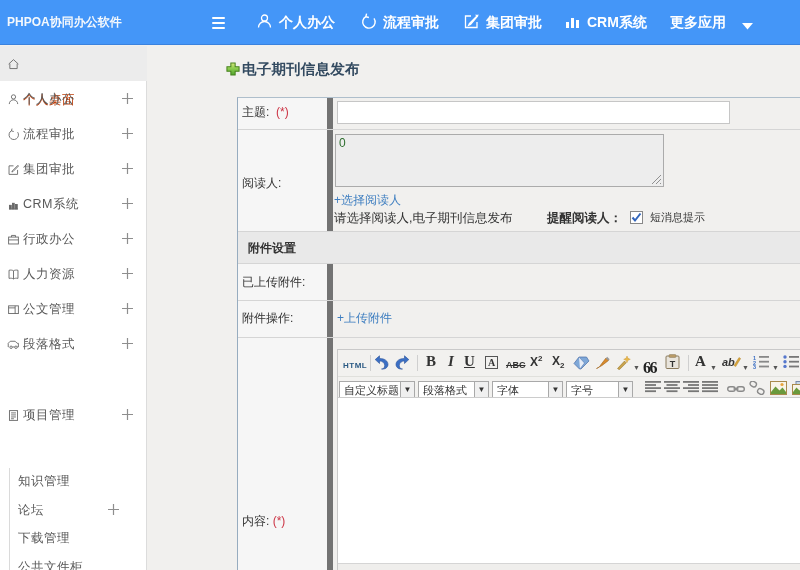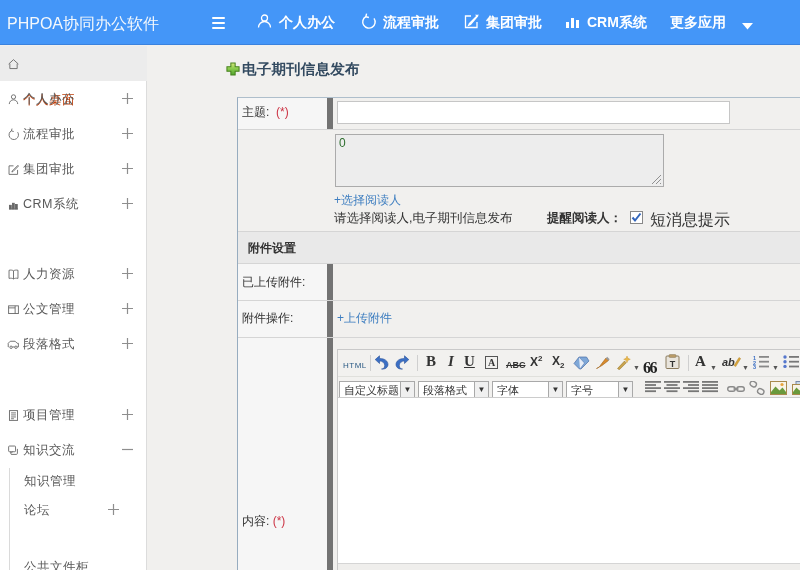--- a/index.html
+++ b/index.html
@@ -1,38 +1,38 @@
 <!DOCTYPE html>
 <html><head>
 <meta charset="utf-8">
 <style>
 * { margin:0; padding:0; box-sizing:border-box; }
 html,body { width:800px; height:570px; overflow:hidden; background:#F1F0EE;
   font-family:"Liberation Sans",sans-serif; }
 
 #hdr { position:absolute; left:0; top:0; width:800px; height:45px;
   background:#4496F8; border-bottom:1px solid #3A82DE; color:#fff; }
-#brand { position:absolute; left:7px; top:14px; font-size:16px; font-weight:normal;
+#brand { position:absolute; left:7px; top:14px; font-size:12px; font-weight:bold;
   color:#F4F8FC; }
 #burger { position:absolute; left:212px; top:17px; width:13px; }
 #burger div { height:2px; background:#fff; margin-bottom:3px; border-radius:1px; }
 .navitem { position:absolute; top:0; height:45px; line-height:45px; color:#fff;
   font-size:14px; font-weight:bold; white-space:nowrap; }
 .navitem svg { vertical-align:-3px; margin-right:6px; }
 
 #side { position:absolute; left:0; top:46px; width:147px; height:524px;
   background:#fff; border-right:1px solid #DCDCDC; }
 .sitem { position:absolute; left:0; width:147px; height:35px; }
 .sitem .ic { position:absolute; left:7px; top:50%; margin-top:-6px; }
 .sitem .tx { position:absolute; left:23px; top:50%; margin-top:-8px;
   font-size:12.5px; color:#595959; letter-spacing:0.5px; }
 .sitem .pm { position:absolute; top:50%; margin-top:-6px; line-height:0; }
 .sitem.active { background:#ECECEC; }
 .sitem.active .tx { color:#c2410c;margin-top:28px; }
-.ssub .tx { left:24px; letter-spacing:0.5px; }
+.ssub .tx { left:18px; letter-spacing:0.5px; }
 
 #title { position:absolute; left:226px; top:60px; height:15px; }
 #titletx { position:absolute; left:16px; top:0px; font-size:14.5px; font-weight:bold;
   color:#334A60; letter-spacing:0.2px; white-space:nowrap; }
 
 #tbl { position:absolute; left:237px; top:97px; width:700px;
   border-left:1.5px solid #97ACBF; border-top:1px solid #AEBECB; font-size:12px; color:#333; }
 .trow { position:relative; border-bottom:1px solid #D5D5D5; width:100%; }
 .lbl { position:absolute; left:0; top:0; bottom:0; width:95px; background:#F6F6F6;
   border-right:6px solid #737373; }
@@ -147,20 +147,30 @@
         <path d="M2.5 13.5h11" fill="none"></path>
         <rect x="3" y="9" width="2.2" height="4.5"></rect>
         <rect x="6.7" y="6.5" width="2.2" height="7"></rect>
         <rect x="10.4" y="8" width="2.2" height="5.5"></rect>
       </svg>
     <span class="tx">CRM系统</span>
       <span class="pm" style="right:14px;"><svg width="11" height="11" viewBox="0 0 11 11" stroke="#8E8E8E" stroke-width="1.2" fill="none">
           <path d="M5.5 0v11M0 5.5h11"></path>
         </svg></span>
     </div>
+    <div class="sitem" style="top:175.5px;height:35.1px;">
+    <svg class="ic" width="13" height="13" viewBox="0 0 16 16" stroke="#666" stroke-width="1.1" fill="#666">
+        <rect x="2" y="5" width="12" height="8.5" fill="none"></rect>
+        <path d="M5.5 5V3h5v2M2 8.5h12" fill="none"></path>
+      </svg>
+    <span class="tx">行政办公</span>
+      <span class="pm" style="right:14px;"><svg width="11" height="11" viewBox="0 0 11 11" stroke="#8E8E8E" stroke-width="1.2" fill="none">
+          <path d="M5.5 0v11M0 5.5h11"></path>
+        </svg></span>
+    </div>
     <div class="sitem" style="top:210.6px;height:35.1px;">
     <svg class="ic" width="13" height="13" viewBox="0 0 16 16" stroke="#666" stroke-width="1.1" fill="#666">
         <path d="M8 3.5C6.8 2.6 4.5 2.3 2.5 2.8v10c2-.5 4.3-.2 5.5.7 1.2-.9 3.5-1.2 5.5-.7v-10c-2-.5-4.3-.2-5.5.7z" fill="none"></path>
         <path d="M8 3.5v10" fill="none"></path>
       </svg>
     <span class="tx">人力资源</span>
       <span class="pm" style="right:14px;"><svg width="11" height="11" viewBox="0 0 11 11" stroke="#8E8E8E" stroke-width="1.2" fill="none">
           <path d="M5.5 0v11M0 5.5h11"></path>
         </svg></span>
     </div>
@@ -189,39 +199,31 @@
     <div class="sitem" style="top:351.0px;height:35.1px;">
     <svg class="ic" width="13" height="13" viewBox="0 0 16 16" stroke="#666" stroke-width="1.1" fill="#666">
         <rect x="3" y="2" width="10" height="12" fill="none"></rect>
         <path d="M5 4.8h6M5 7.3h6M5 9.8h6M5 12h3.5" fill="none"></path>
       </svg>
     <span class="tx">项目管理</span>
       <span class="pm" style="right:14px;"><svg width="11" height="11" viewBox="0 0 11 11" stroke="#8E8E8E" stroke-width="1.2" fill="none">
           <path d="M5.5 0v11M0 5.5h11"></path>
         </svg></span>
     </div>
-    <div class="sitem" style="top:386.1px;height:35.1px;">
-    <svg class="ic" width="13" height="13" viewBox="0 0 16 16" stroke="#666" stroke-width="1.1" fill="#666">
-        <rect x="2" y="2.5" width="8.5" height="7" rx="1" fill="none"></rect>
-        <path d="M12.8 6v5.5c0 .8-.5 1.3-1.3 1.3H5" fill="none"></path>
-        <path d="M4.5 9.5v2.3l2.6-2.3" fill="none"></path>
-      </svg>
-    <span class="tx">知识交流</span>
-      <span class="pm" style="right:14px;"><svg width="11" height="11" viewBox="0 0 11 11" stroke="#8E8E8E" stroke-width="1.2" fill="none">
-          <path d="M0 5.5h11"></path>
-        </svg></span>
-    </div>
     <div class="sitem ssub" style="top:421.2px;height:28.4px;">
     <span class="tx">知识管理</span>
     </div>
     <div class="sitem ssub" style="top:449.6px;height:28.4px;">
     <span class="tx">论坛</span>
       <span class="pm" style="right:28px;"><svg width="11" height="11" viewBox="0 0 11 11" stroke="#8E8E8E" stroke-width="1.2" fill="none">
           <path d="M5.5 0v11M0 5.5h11"></path>
         </svg></span>
+    </div>
+    <div class="sitem ssub" style="top:478.0px;height:28.4px;">
+    <span class="tx">下载管理</span>
     </div>
     <div class="sitem ssub" style="top:506.4px;height:28.4px;">
     <span class="tx">公共文件柜</span>
     </div>
     <div style="position:absolute;left:9px;top:422.2px;bottom:-100px;width:1px;background:#DADADA;"></div>
   </div>
 
 <div id="title">
   <svg width="14" height="14" viewBox="0 0 15 15" style="margin-top:2px;">
     <defs>
@@ -239,34 +241,37 @@
 <div id="tbl">
   <div class="trow" style="height:32px;">
     <div class="lbl">
         <span style="top:6px;">主题:&nbsp; <span class="red">(*)</span></span>
       </div>
     <div class="fld" style="height:31px;">
         <div id="inp-subject"></div>
       </div>
   </div>
   <div class="trow" style="height:102px;">
+    <div class="lbl">
+        <span style="top:45px;">阅读人:</span>
+      </div>
     <div class="fld" style="height:101px;">
       <div id="ta-readers">0
         <svg id="ta-handle" viewBox="0 0 11 11" stroke="#909090" stroke-width="1">
           <path d="M1 10 10 1M5 10l5-5M9 10l1-1" fill="none"></path>
           </svg>
       </div>
       <div style="position:absolute;left:0px;top:62px;font-size:12px;"><span class="lnk">+选择阅读人</span></div>
       <div style="position:absolute;left:0;top:80px;font-size:12.5px;white-space:nowrap;">请选择阅读人,电子期刊信息发布</div>
       <div style="position:absolute;left:213px;top:80px;font-size:12.5px;font-weight:bold;white-space:nowrap;">提醒阅读人：</div>
       <div style="position:absolute;left:296px;top:81px;"><svg width="13" height="13" viewBox="0 0 13 13">
           <rect x="0.5" y="0.5" width="12" height="12" fill="#fff" stroke="#888"></rect>
           <path d="M2.5 6.5 5 9.5 10.5 2.5" stroke="#3366BB" stroke-width="2" fill="none"></path>
         </svg></div>
-      <div style="position:absolute;left:316px;top:80px;font-size:16px;white-space:nowrap;">短消息提示</div>
+      <div style="position:absolute;left:316px;top:80px;font-size:11px;white-space:nowrap;">短消息提示</div>
     </div>
   </div>
   <div id="secbar">附件设置</div>
   <div class="trow" style="height:37px;">
     <div class="lbl">
         <span style="top:10px;">已上传附件:</span>
       </div>
     <div class="fld" style="height:36px;"></div>
   </div>
   <div class="trow" style="height:37px;">
@@ -277,21 +282,21 @@
       <div style="position:absolute;left:3px;top:9px;"><span class="lnk">+上传附件</span></div>
     </div>
   </div>
   <div class="trow" style="height:233px;border-bottom:none;">
     <div class="lbl">
         <span style="top:175px;">内容: <span class="red">(*)</span></span>
       </div>
     <div class="fld" style="height:233px;">
       <div id="edit">
         <div id="tb1">
-            <span style="position:absolute;left:5px;top:7px;"><span style="font-size:8px;font-weight:normal;color:#2B5A84;letter-spacing:0.5px;">HTML</span></span>
+            <span style="position:absolute;left:5px;top:7px;"><span style="font-size:8px;font-weight:bold;color:#2B5A84;letter-spacing:0.5px;">HTML</span></span>
             <span style="position:absolute;left:32px;top:5px;"><span style="display:inline-block;width:1px;height:16px;background:#CFCFCF;"></span></span>
             <span style="position:absolute;left:36px;top:5px;"><svg width="16" height="15" viewBox="0 0 16 15">
                 <path d="M5.5 0.8 1.2 4.6l4.3 3.9V6c2.9 0 5.2 2 5.2 4.5S9.3 14 7.5 14c3.5.6 6.5-1.6 6.5-4.6 0-3-2.9-6-8.5-6z" fill="#3B6FC4" stroke="#28509A" stroke-width="0.6"></path>
               </svg></span>
             <span style="position:absolute;left:56px;top:5px;"><svg width="16" height="15" viewBox="0 0 16 15">
                 <path d="M10.5 0.8 14.8 4.6l-4.3 3.9V6c-2.9 0-5.2 2-5.2 4.5S6.7 14 8.5 14C5 14.6 2 12.4 2 9.4c0-3 2.9-6 8.5-6z" fill="#3B6FC4" stroke="#28509A" stroke-width="0.6"></path>
               </svg></span>
             <span style="position:absolute;left:79px;top:5px;"><span style="display:inline-block;width:1px;height:16px;background:#CFCFCF;"></span></span>
             <span style="position:absolute;left:88px;top:3px;"><b style="font-family:'Liberation Serif',serif;font-size:15px;">B</b></span>
             <span style="position:absolute;left:110px;top:3px;"><i style="font-family:'Liberation Serif',serif;font-size:15px;font-weight:bold;">I</i></span>

